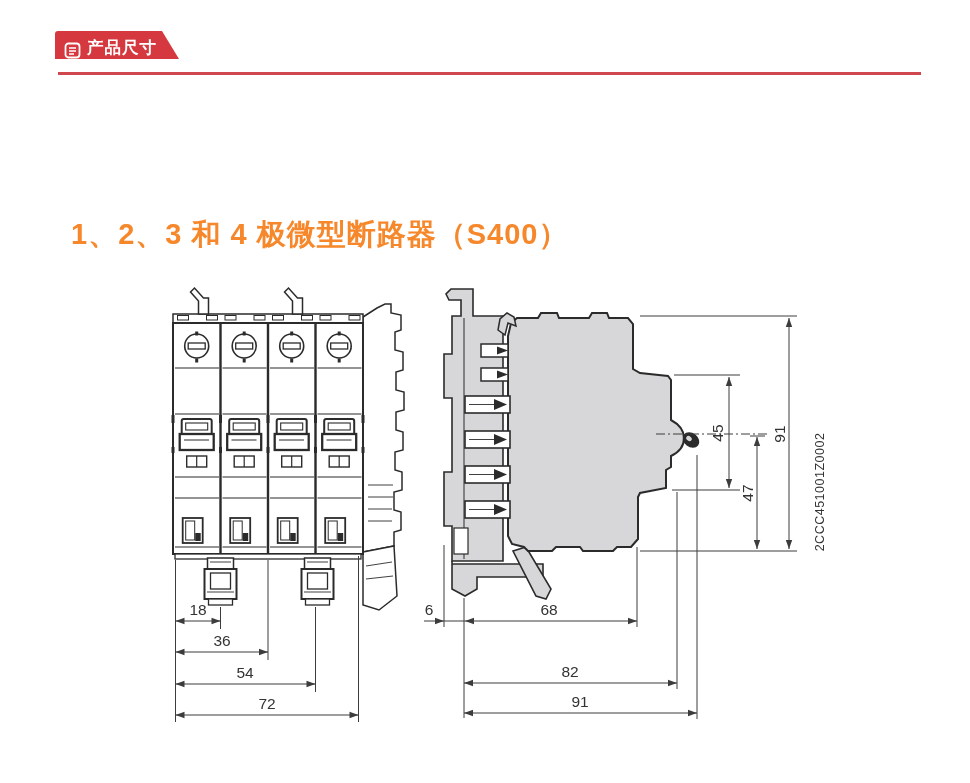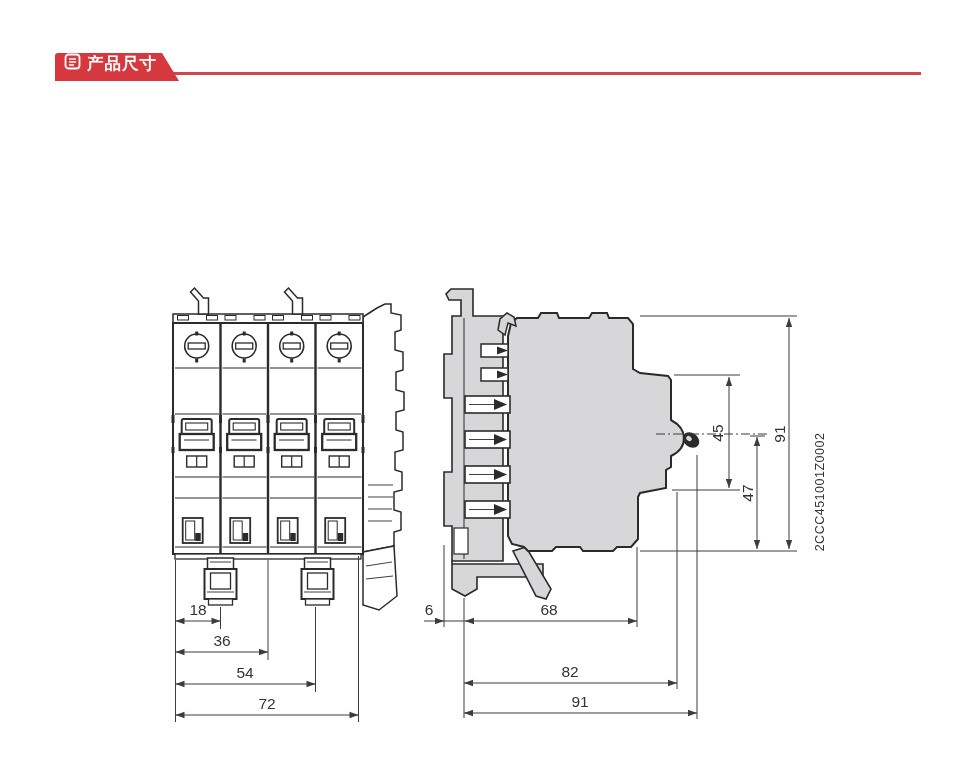--- a/index.html
+++ b/index.html
@@ -1,21 +1,21 @@
 <!DOCTYPE html>
 <html><head>
 <meta charset="utf-8">
 <style>
   html,body{margin:0;padding:0;}
   body{width:970px;height:783px;position:relative;background:#ffffff;overflow:hidden;
        font-family:"Liberation Sans","DejaVu Sans",sans-serif;}
   .page{position:absolute;inset:0;}
   .badge-underline{position:absolute;left:58px;top:72px;width:863px;height:3px;background:#d0474d;}
-  .badge{position:absolute;left:55px;top:53px;height:28px;background:#d5393f;
-         display:flex;align-items:flex-start;gap:6px;padding:0 22px 0 9px;
+  .badge{position:absolute;left:55px;top:31px;height:28px;background:#d5393f;
+         display:flex;align-items:flex-end;gap:6px;padding:0 22px 0 9px;
          clip-path:polygon(0 0,calc(100% - 17px) 0,100% 100%,0 100%);
          border-top-left-radius:3px;}
   .badge span{color:#ffffff;font-size:16.5px;font-weight:bold;letter-spacing:1px;}
   .page-title{position:absolute;left:60px;top:112px;margin:0;font-size:55px;font-weight:400;
               color:#bf4a27;letter-spacing:2px;}
   .subtitle{position:absolute;left:71px;top:215px;margin:0;font-size:29px;font-weight:700;
             color:#f6882b;letter-spacing:1px;}
   svg.drawings{position:absolute;left:0;top:0;width:970px;height:783px;}
   
   .s-ol{fill:#ffffff;stroke:#2b2b2b;}
@@ -35,20 +35,21 @@
   <div class="badge-underline"></div>
 
   <div class="badge">
     <svg width="17" height="17" viewBox="0 0 17 17">
       <rect x="1.5" y="1.5" width="14" height="14" rx="3" fill="none" stroke="#ffffff" stroke-width="1.8"></rect>
       <path d="M5,6H12 M5,9H12 M5,12H10" stroke="#ffffff" stroke-width="1.5" fill="none"></path>
     </svg>
     <span>产品尺寸</span>
   </div>
 
+  <h2 class="subtitle">1、2、3 和 4 极微型断路器（S400）</h2>
 
   <svg class="drawings" viewBox="0 0 970 783">
     <defs>
       <g id="pole">
         <rect class="s-ol" x="177.5" y="315.5" width="11" height="4.5" stroke-width="1"></rect>
         <rect class="s-ol" x="206.5" y="315.5" width="11" height="4.5" stroke-width="1"></rect>
         <path class="s-ln" d="M175,368H219 M175,414H219 M175,477H219 M175,498H219 M175,547H219" stroke-width="1.1"></path>
         <circle class="s-ol" cx="196.7" cy="346" r="12" stroke-width="1.6"></circle>
         <rect class="s-ol" x="188.2" y="343" width="17" height="6" stroke-width="1.3"></rect>
         <rect class="s-dk" x="195.2" y="331.5" width="3" height="4"></rect>

